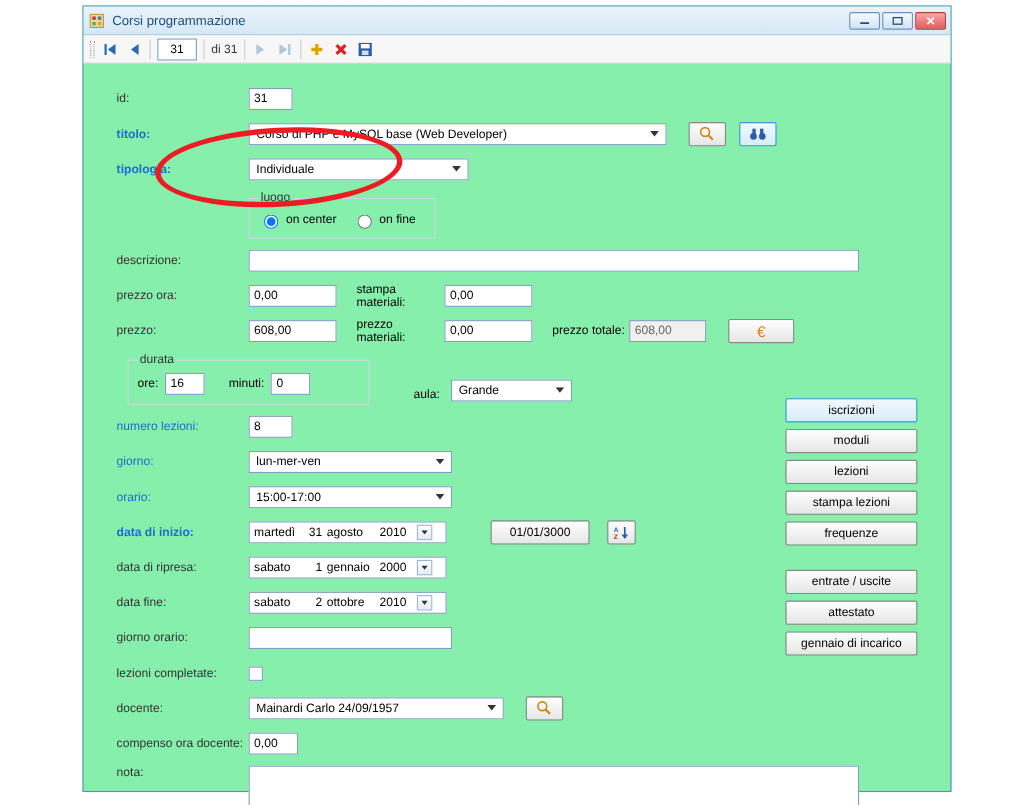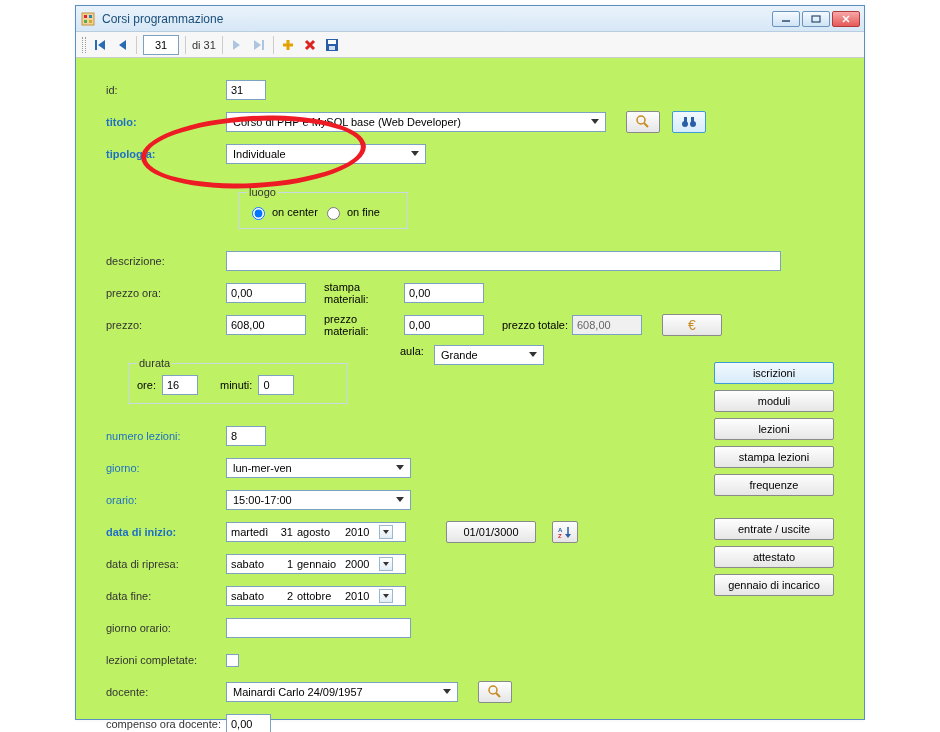--- a/index.html
+++ b/index.html
@@ -14,21 +14,21 @@
     height: 732px;
     position: relative;
   }
   .window {
     position: absolute;
     left: 75px;
     top: 5px;
     width: 790px;
     height: 715px;
     border: 1px solid #5a8fc2;
-    background: #bef264;
+    background: #86efac;
     box-shadow: 0 0 4px rgba(0,0,0,0.05);
   }
   .titlebar {
     height: 26px;
     background: linear-gradient(#eaf3fb, #d6e7f6);
     border-bottom: 1px solid #b8cde0;
     display: flex;
     align-items: center;
     padding: 0 4px;
   }
@@ -152,29 +152,29 @@
     cursor: pointer;
     padding: 0 8px;
   }
   .btn.icon-btn { width: 34px; padding: 0; }
   .btn.selected {
     border: 1px solid #3d9bd8;
     background: linear-gradient(#f2f9fe, #d7ecfb);
   }
   fieldset {
     border: 1px solid #c8d8e6;
-    margin: 12px;
+    margin: 0;
     padding: 6px 8px 8px 8px;
   }
   fieldset legend {
     font-size: 11px;
     color: #333;
     padding: 0 2px;
   }
-  .radio-row { display: flex; align-items: center; gap: 4px; }
+  .radio-row { display: flex; align-items: center; gap: 14px; }
   .radio-row label { display: flex; align-items: center; gap: 4px; }
 
   .side-btns {
     position: absolute;
     right: 30px;
     top: 304px;
     width: 120px;
     display: flex;
     flex-direction: column;
     gap: 6px;
@@ -411,21 +411,21 @@
         <legend>durata</legend>
         <div style="display:flex;align-items:center;gap:6px">
           <span>ore:</span>
           <input type="text" style="width: 36px;" value="16">
           <span style="width:10px"></span>
           <span>minuti:</span>
           <input type="text" style="width: 36px;" value="0">
         </div>
       </fieldset>
       <div style="width:40px"></div>
-      <div style="display:flex;align-items:flex-start;height:44px">
+      <div style="display:flex;align-items:flex-end;height:44px">
         <span style="width:34px">aula:</span>
         <div class="combo" style="width:110px">
           <span class="combo-text">Grande</span>
           <span class="combo-arrow">
               <svg width="8" height="6">
                 <polygon points="0,0 8,0 4,5" fill="#333"></polygon>
               </svg>
             </span>
         </div>
       </div>

